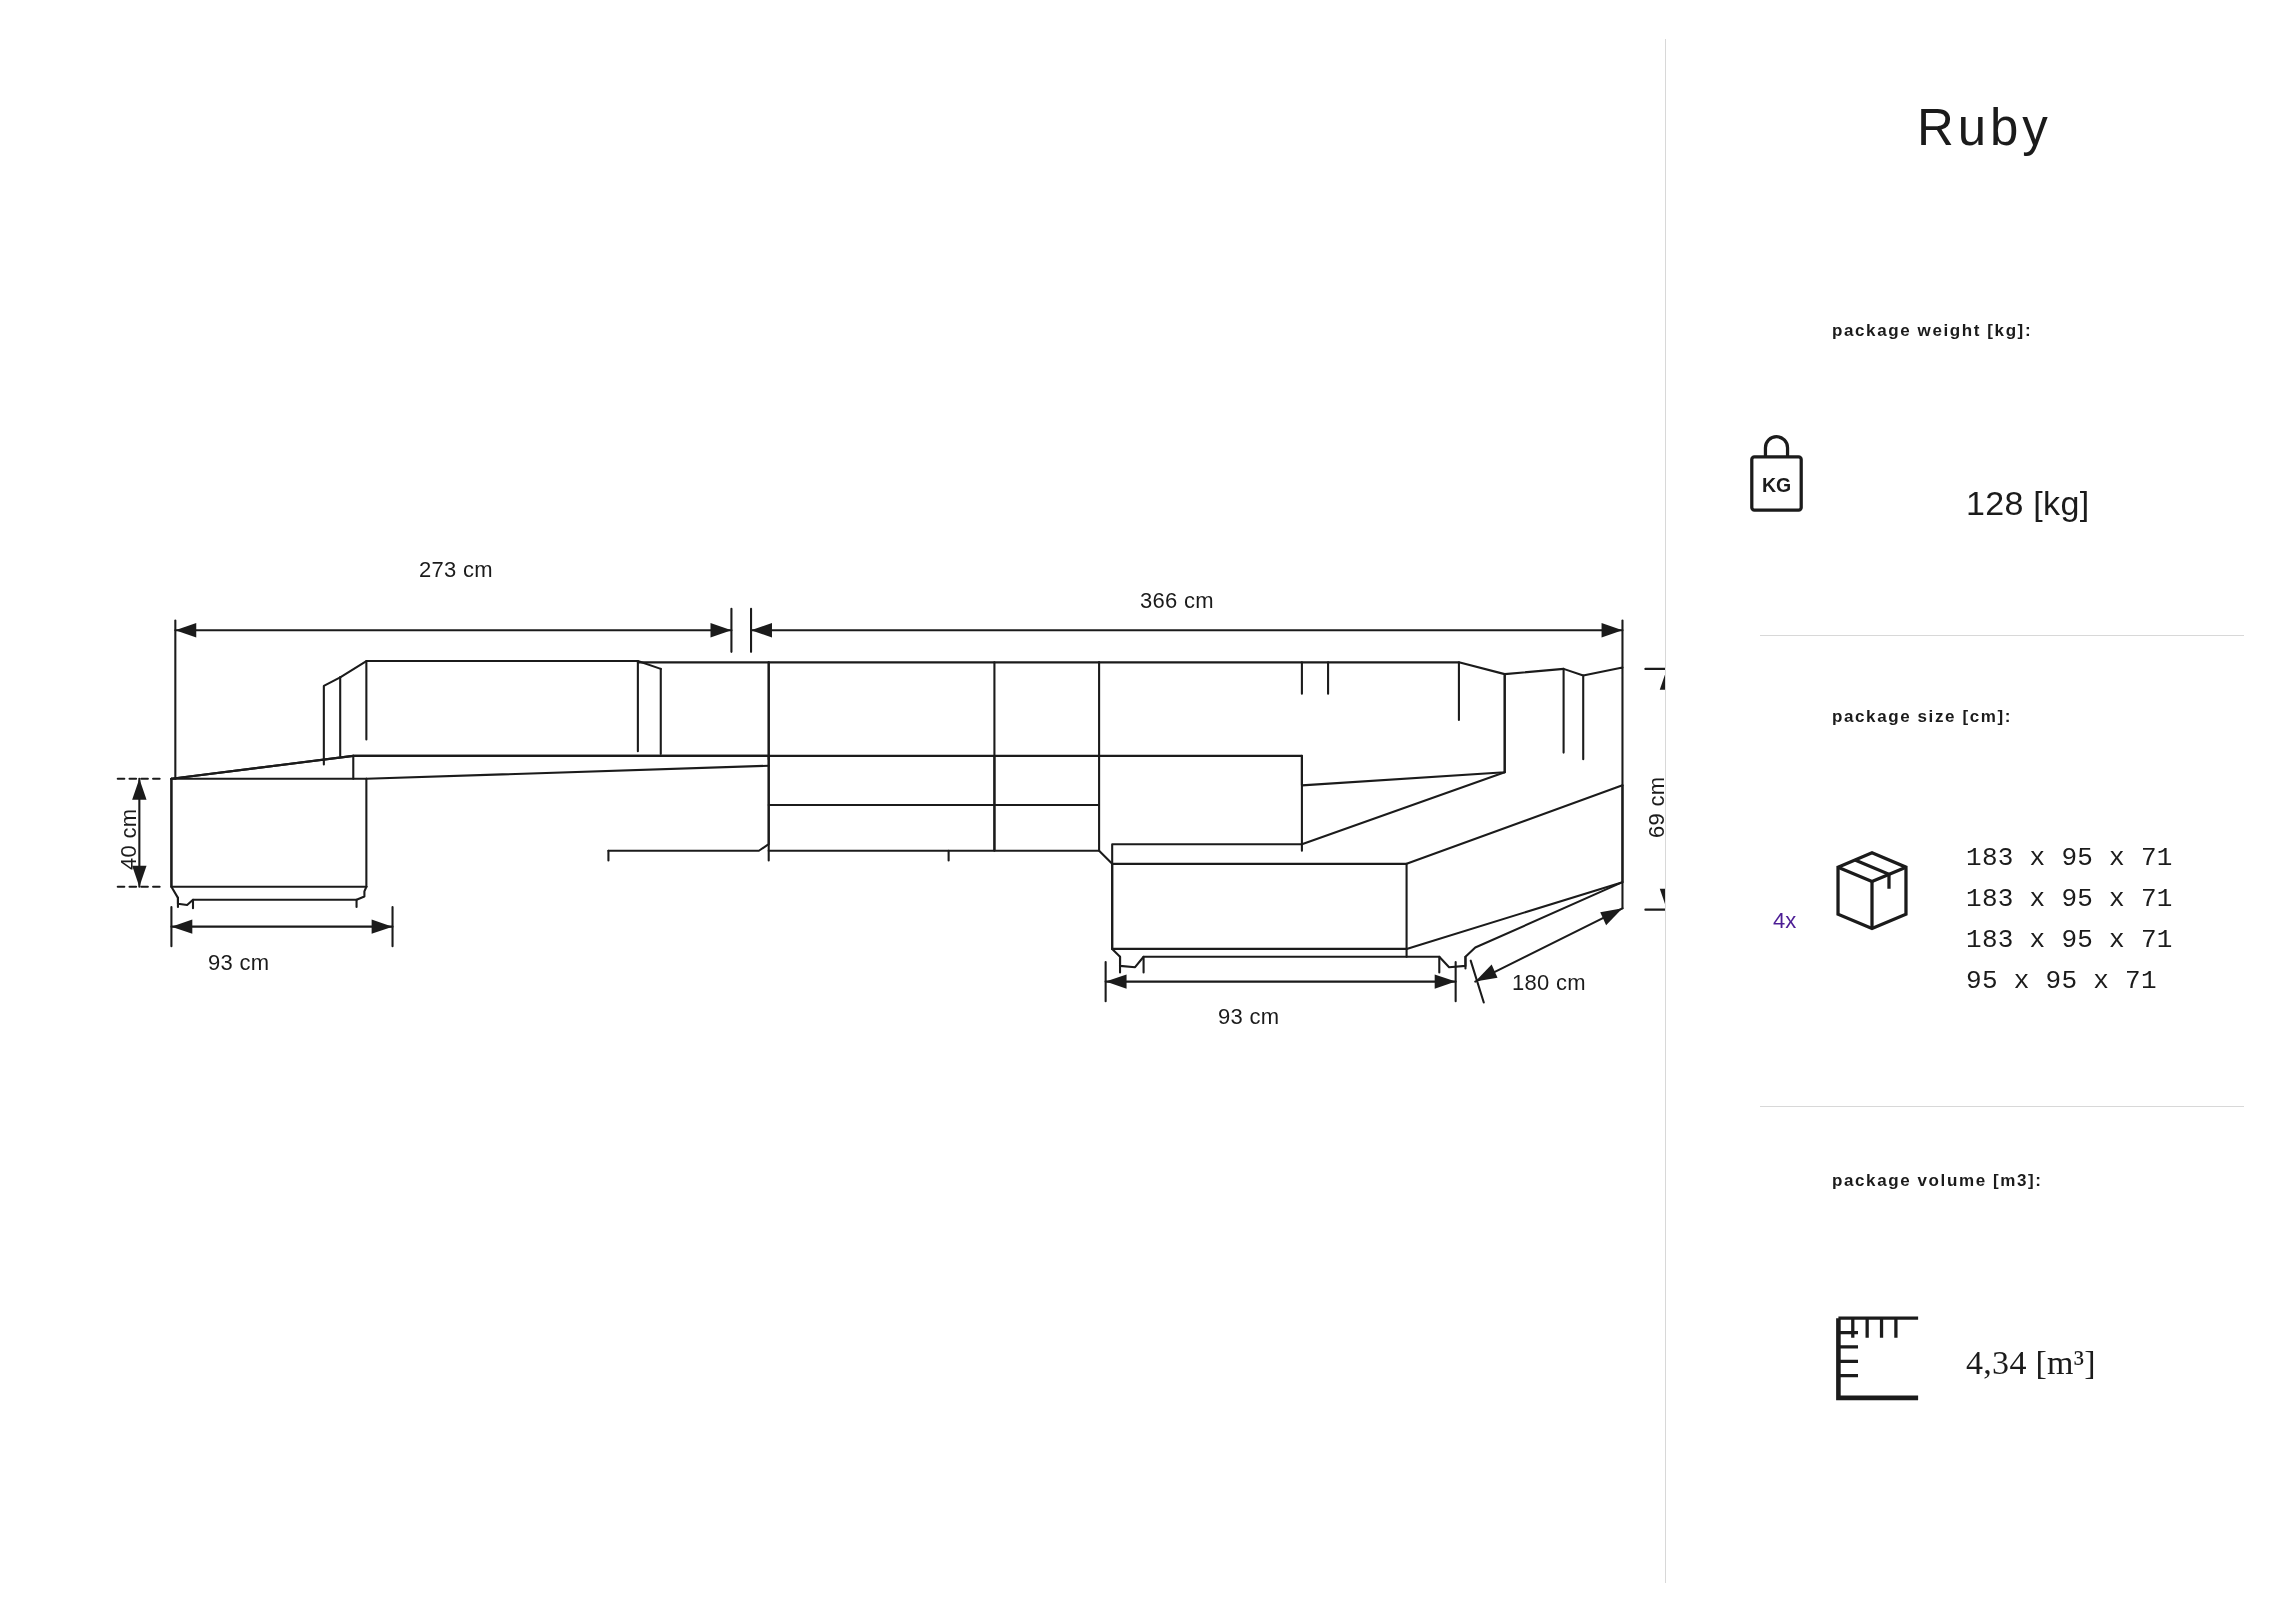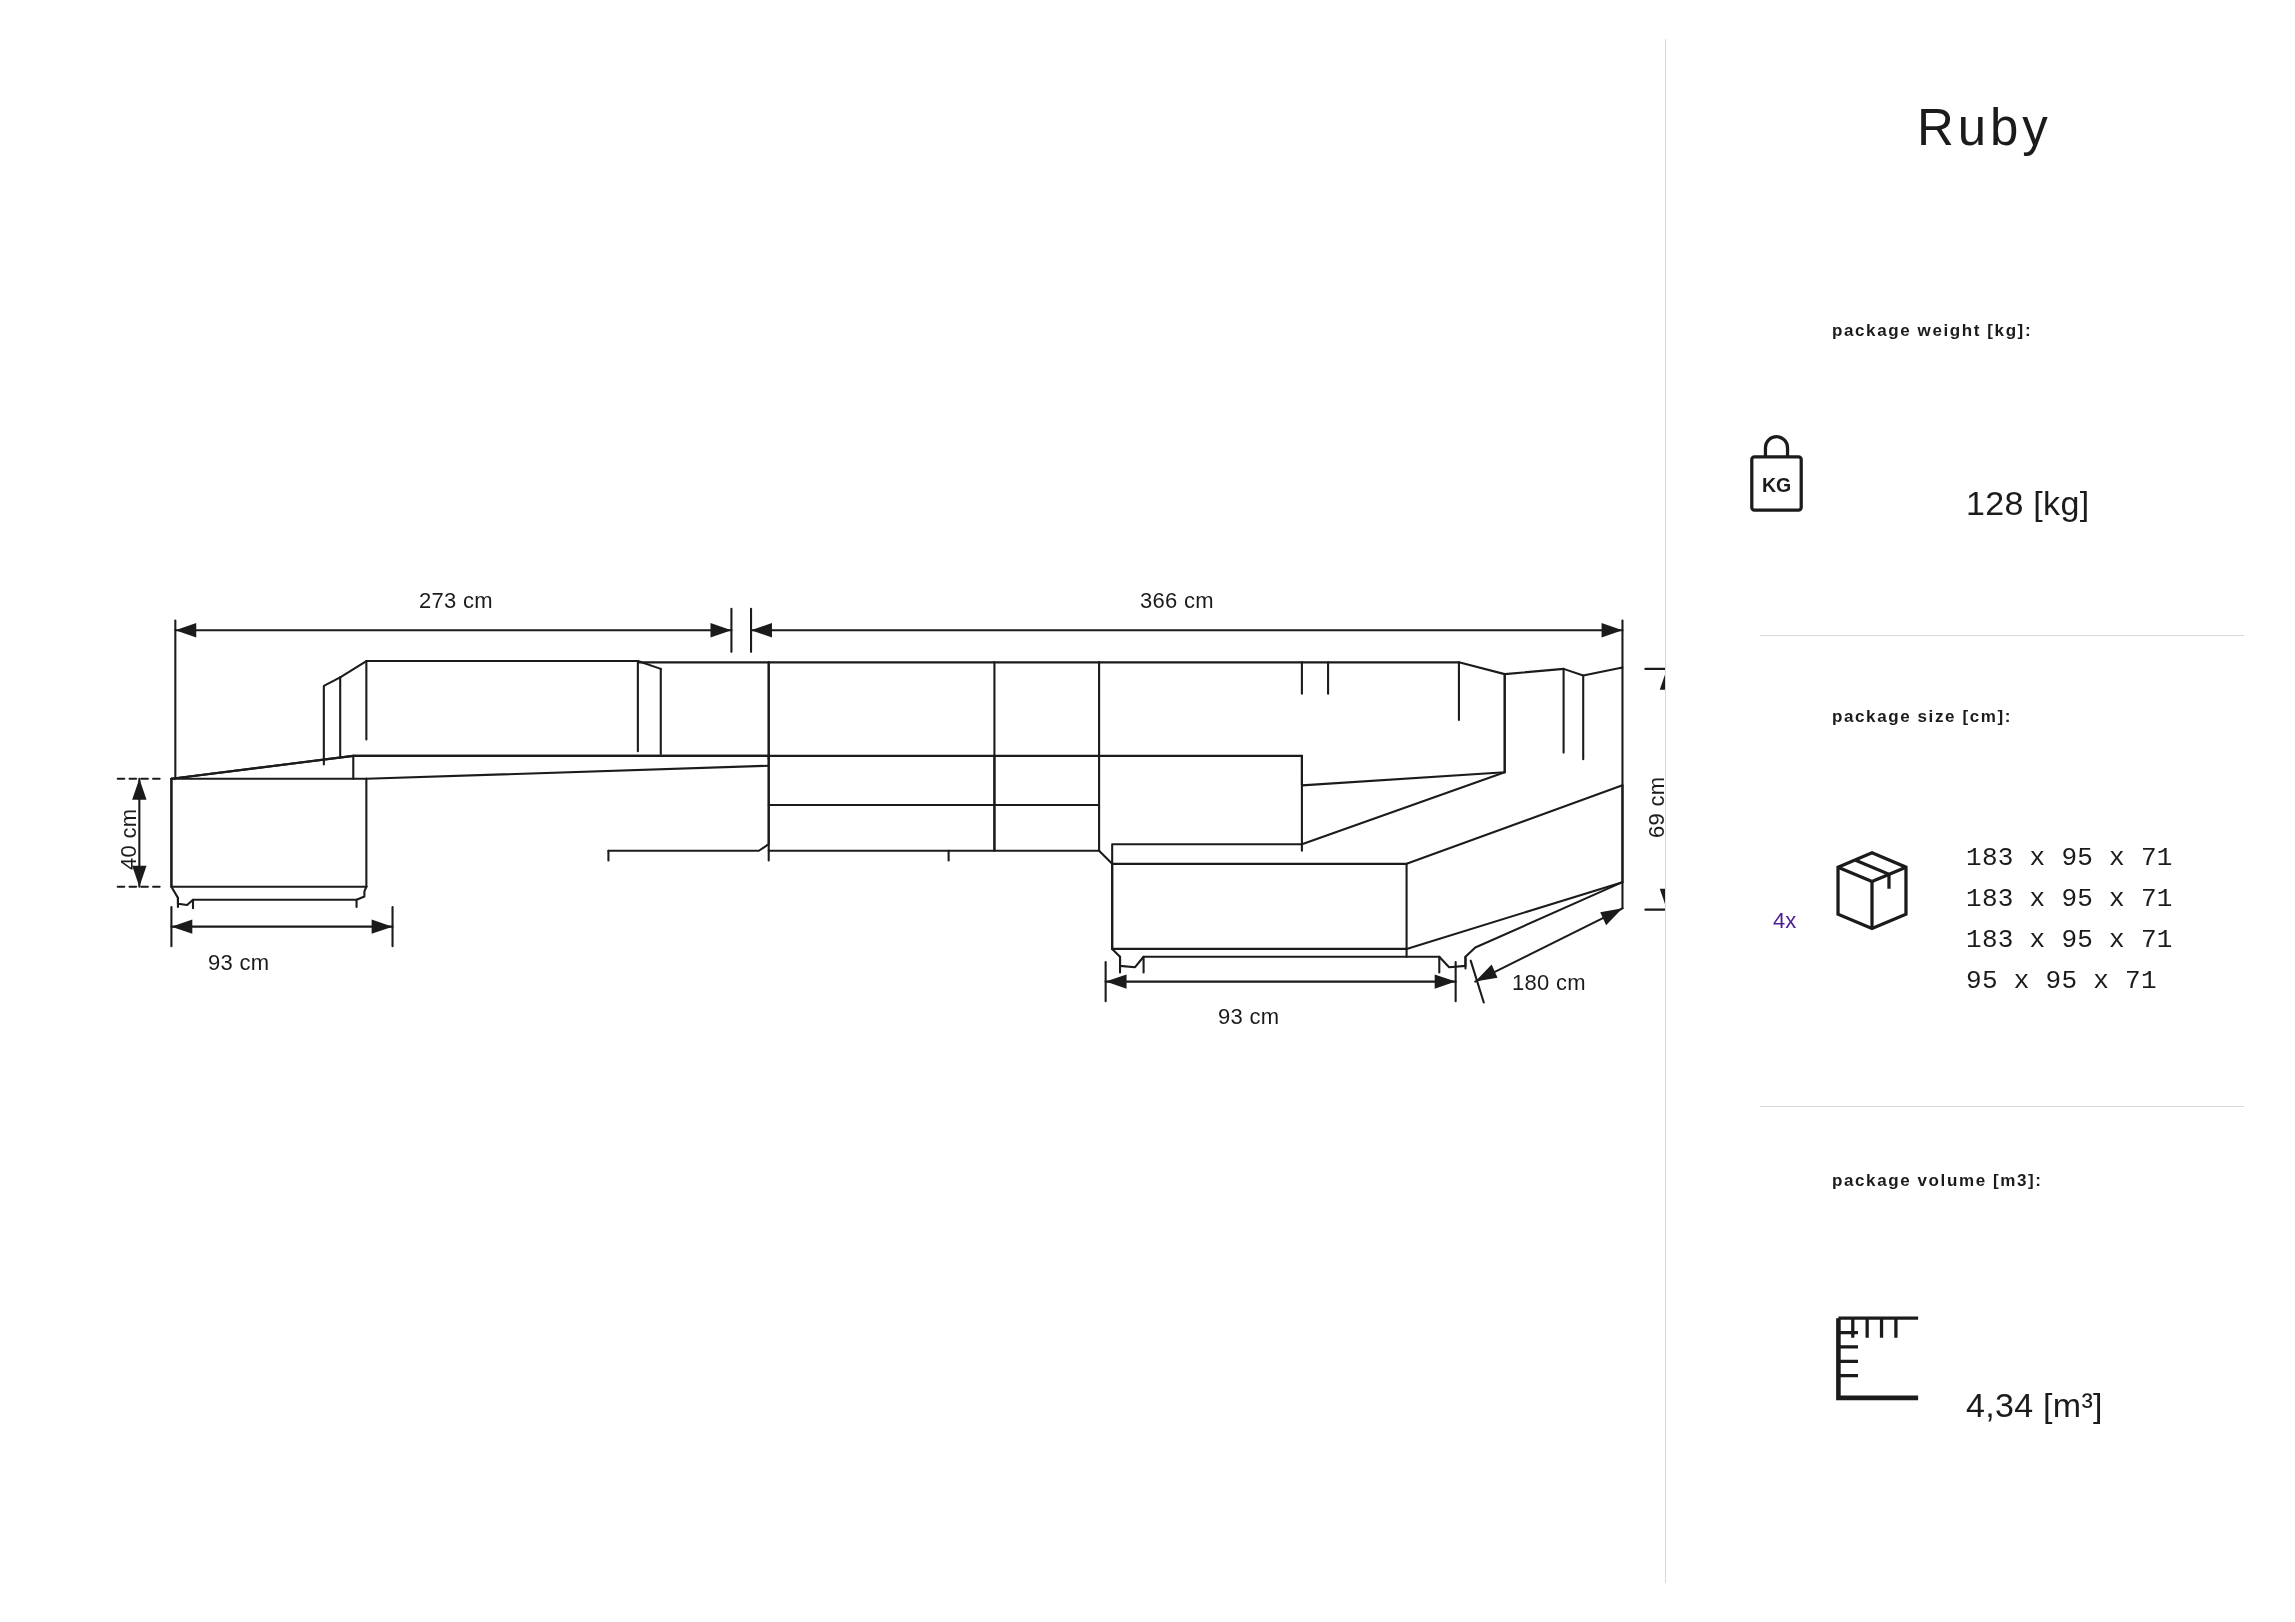--- a/index.html
+++ b/index.html
@@ -211,21 +211,21 @@
       <path d="M 930 1300 L 930 1315"></path>
       <path d="M 1175 1300 L 1175 1315"></path>
       <path d="M 1450 1300 L 1450 1315"></path>
       <path d="M 1712 1462 L 1712 1486"></path>
       <path d="M 1748 1462 L 1748 1486"></path>
       <path d="M 2200 1462 L 2200 1486"></path>
       <path d="M 2240 1462 L 2240 1480"></path>
     </g>
   </svg>
 
-  <div class="dim-label" style="left:419px; top:588px;">273 cm</div>
+  <div class="dim-label" style="left:419px; top:557px;">273 cm</div>
   <div class="dim-label" style="left:1140px; top:588px;">366 cm</div>
   <div class="dim-label vert" style="left:116px; top:870px;">40 cm</div>
   <div class="dim-label vert" style="left:1644px; top:838px;">69 cm</div>
   <div class="dim-label" style="left:208px; top:950px;">93 cm</div>
   <div class="dim-label" style="left:1218px; top:1004px;">93 cm</div>
   <div class="dim-label" style="left:1512px; top:970px;">180 cm</div>
 
   <div class="divider-vert"></div>
 
   <div class="product-title">Ruby</div>
@@ -266,16 +266,16 @@
   <div class="section-label" style="left:1832px; top:1171px;">package volume [m3]:</div>
 
   <div class="icon-box" style="left:1829px; top:1309px;">
     <svg width="92" height="98" viewBox="0 0 140 150" fill="none" stroke="#1b1b1b" stroke-width="5">
       <path d="M14 14 L14 136 L136 136" stroke-width="7"></path>
       <path d="M14 36 L44 36 M14 58 L44 58 M14 80 L44 80 M14 102 L44 102"></path>
       <path d="M36 14 L36 44 M58 14 L58 44 M80 14 L80 44 M102 14 L102 44"></path>
       <path d="M14 14 L136 14"></path>
     </svg>
   </div>
-  <div class="value-text" style="left:1966px; top:1386px;">4,34 [m³]</div>
+  <div class="value-text" style="left:1966px; top:1344px;font-family:Liberation Serif, serif;">4,34 [m³]</div>
 
 </div>
 
 
 </body></html>

